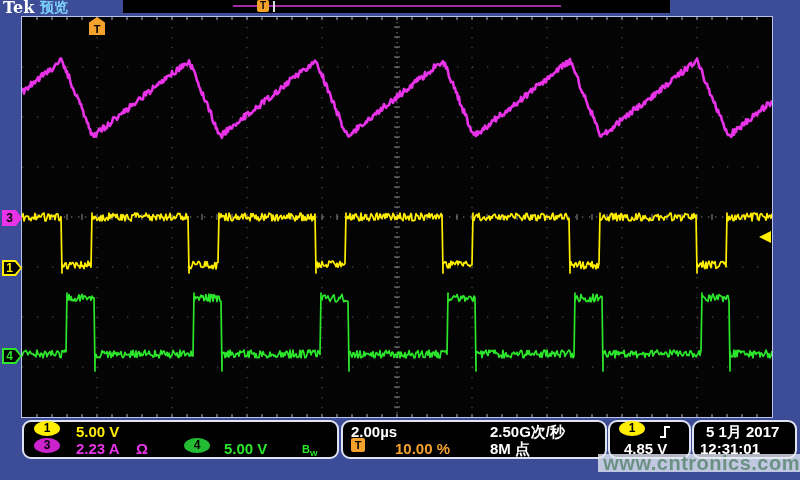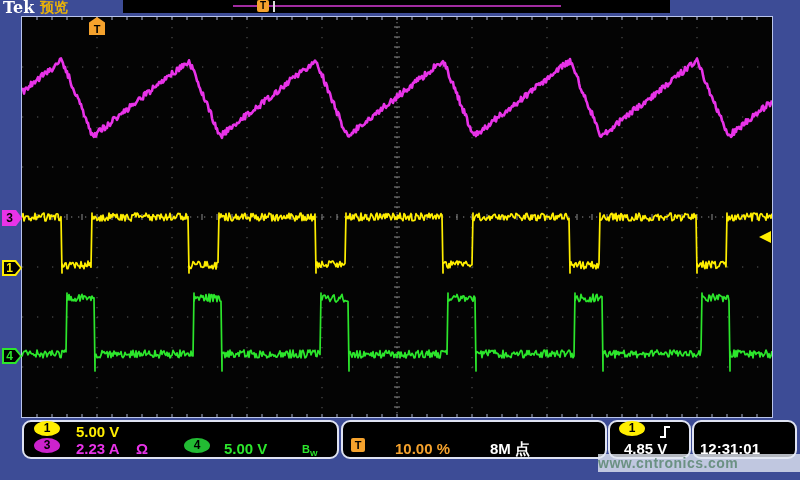--- a/index.html
+++ b/index.html
@@ -4,21 +4,21 @@
 <style>
   html,body{margin:0;padding:0;}
   body{width:800px;height:480px;overflow:hidden;background:#3d4c96;
        font-family:"Liberation Sans","DejaVu Sans",sans-serif;}
   .screen{position:relative;width:800px;height:454px;background:#3d4c96;}
 
   
   .topbar{position:absolute;left:0;top:0;width:800px;height:16px;}
   .brand{position:absolute;left:3px;top:-2px;color:#fff;font-family:"DejaVu Serif","Liberation Serif",serif;
          font-weight:bold;font-size:16px;letter-spacing:0px;}
-  .mode{position:absolute;left:40px;top:-1px;color:#eab308;font-weight:bold;font-size:14px;}
+  .mode{position:absolute;left:40px;top:-1px;color:#7dd3fc;font-weight:bold;font-size:14px;}
   .minibar{position:absolute;left:123px;top:0;width:547px;height:13px;background:#000;}
   .miniline{position:absolute;left:110px;top:5px;width:328px;height:2px;background:#a12ca1;}
   .mini-t{position:absolute;left:134px;top:0px;width:12px;height:12px;background:#f5a22d;
           color:#000;font-size:10px;font-weight:bold;text-align:center;line-height:12px;border-radius:2px;}
   .mini-bracket{position:absolute;left:150px;top:1px;width:2px;height:11px;background:#dcdcdc;}
 
   
   .grat{position:absolute;left:21px;top:16px;width:752px;height:402px;background:#040404;
         border:1px solid #b9c4ec;box-sizing:border-box;}
   .grat svg{position:absolute;left:0;top:0;}
@@ -56,22 +56,22 @@
          font-size:12px;font-weight:bold;text-align:center;line-height:15px;vertical-align:middle;margin-top:-2px;}
   .b-yel{background:#ffee00;} .b-mag{background:#cc22cc;} .b-grn{background:#22bb33;}
   .t-yel{color:#ffee00;} .t-mag{color:#e833e8;} .t-grn{color:#2ce62c;} .t-org{color:#f5a22d;}
   .tbadge{display:inline-block;width:14px;height:14px;background:#f5a22d;border-radius:2px;color:#000;
           font-size:11px;font-weight:bold;text-align:center;line-height:14px;vertical-align:middle;margin-top:-2px;}
   .bw{font-size:11px;} .bw sub{font-size:8px;}
   .abs{position:absolute;}
 
   
   .watermark{position:absolute;left:598px;top:454px;width:202px;height:18px;z-index:20;
-     background:rgba(229,235,245,0.78);color:#6b9183;font-size:14px;font-weight:bold;
-     text-align:left;line-height:18px;letter-spacing:0.5px;}
+     background:rgba(229,235,245,0.78);color:#6b9183;font-size:20px;font-weight:bold;
+     text-align:right;line-height:18px;letter-spacing:0.5px;}
 </style>
 </head>
 <body>
 
 <div class="screen">
 
   <div class="topbar">
     <span class="brand">Tek</span>
     <span class="mode">预览</span>
     <div class="minibar">
@@ -316,39 +316,46 @@
       <span class="badge b-mag abs" style="left:10px;">3</span>
       <span class="t-mag abs" style="left:52px;">2.23 A</span>
       <span class="t-mag abs" style="left:112px;">Ω</span>
       <span class="badge b-grn abs" style="left:160px;">4</span>
       <span class="t-grn abs" style="left:200px;">5.00 V</span>
       <span class="t-grn bw abs" style="left:278px;"><span>B</span><sub>W</sub></span>
     </div>
   </div>
 
   <div class="sbox box-horiz">
+    <div class="row r1">
+      <span class="abs" style="left:8px;">2.00µs</span>
+      <span class="abs" style="left:147px;">2.50G次/秒</span>
+    </div>
     <div class="row r2">
       <span class="tbadge abs" style="left:8px;">T</span>
       <span class="t-org abs" style="left:27px;margin-left:25px;">10.00 %</span>
       <span class="abs" style="left:147px;">8M 点</span>
     </div>
   </div>
 
   <div class="sbox box-trig">
     <div class="row r1">
       <span class="badge b-yel abs" style="left:9px;">1</span>
       <svg class="abs" style="left:48px;top:1px;" width="16" height="16">
         <path d="M2 13 h5 v-10 h5" stroke="#ffffff" stroke-width="2" fill="none"></path>
       </svg>
     </div>
     <div class="row r2">
       <span class="abs" style="left:14px;">4.85 V</span>
     </div>
   </div>
 
   <div class="sbox box-date">
+    <div class="row r1">
+      <span class="abs" style="left:12px;">5 1月 2017</span>
+    </div>
     <div class="row r2">
       <span class="abs" style="left:6px;">12:31:01</span>
     </div>
   </div>
 
   <div class="watermark">www.cntronics.com</div>
 </div>
 
 </body></html>

